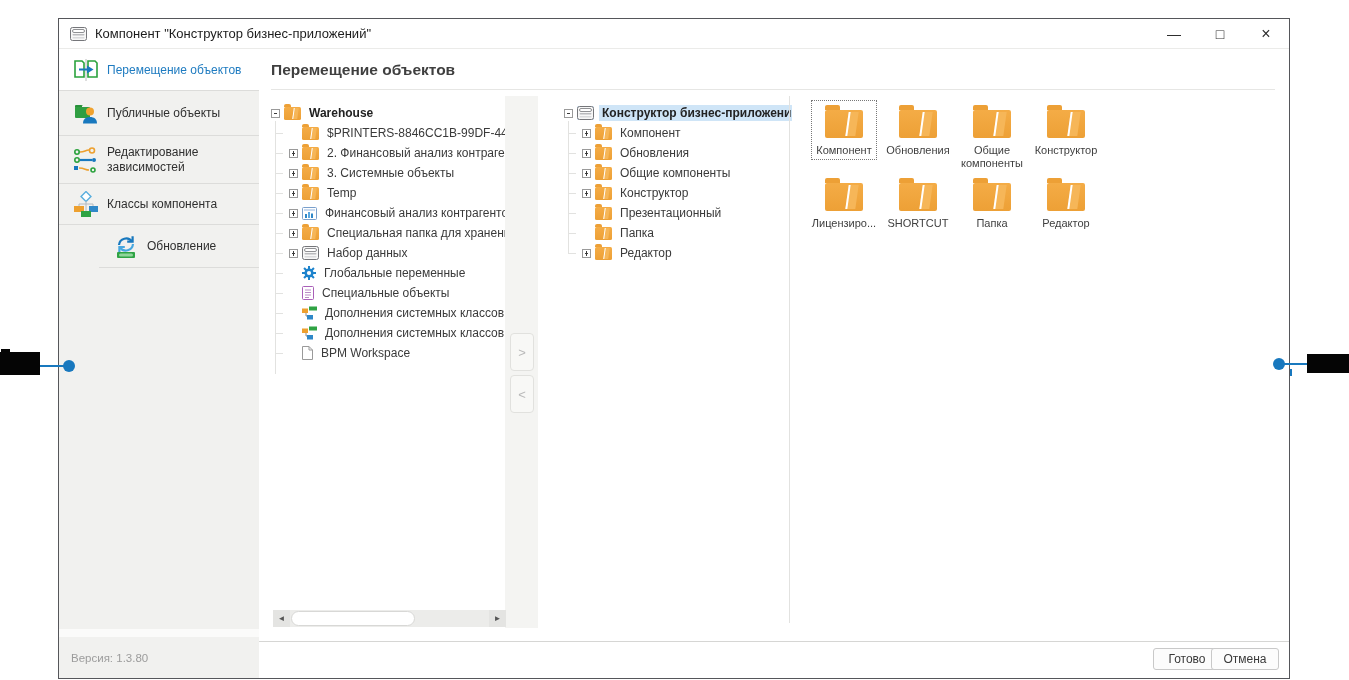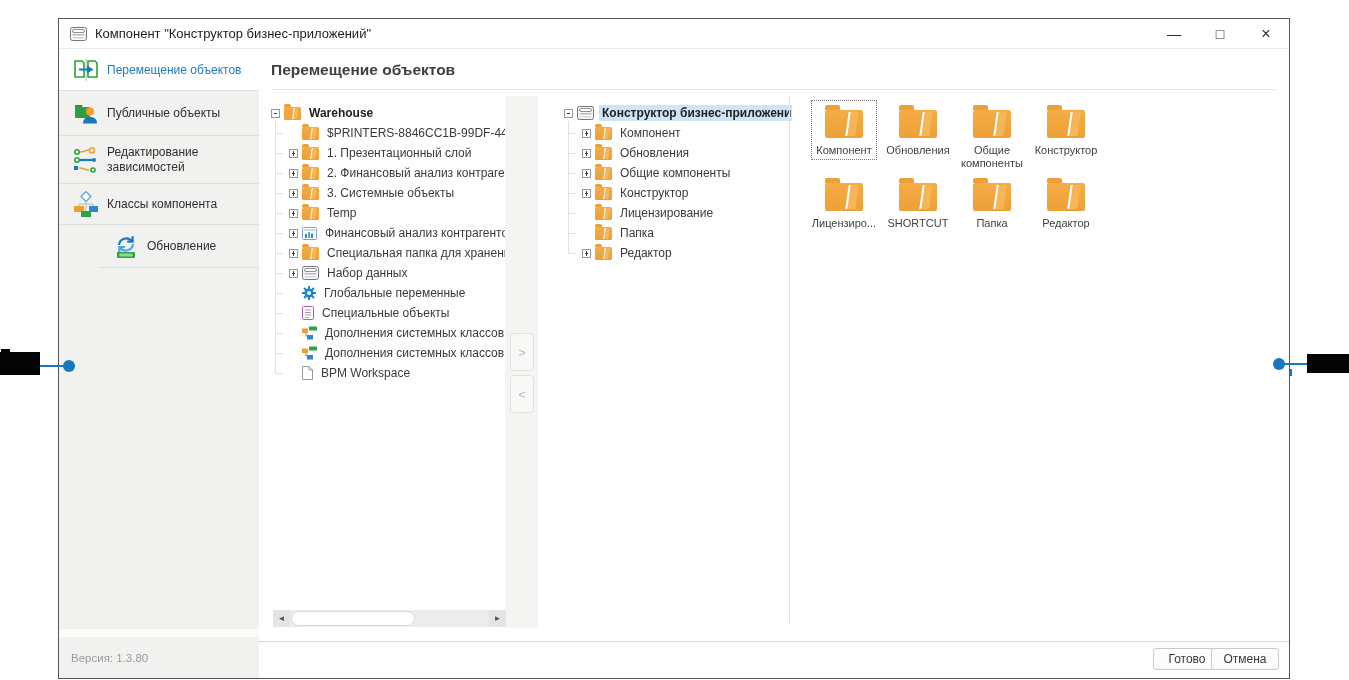--- a/index.html
+++ b/index.html
@@ -222,27 +222,20 @@
           <span class="tico">
               <span class="fold"></span>
             </span>
           <span class="tlabel">$PRINTERS-8846CC1B-99DF-446F-AF3</span>
         </div>
         <div class="trow lvl1">
           <span class="exp plus"></span>
           <span class="tico">
               <span class="fold"></span>
             </span>
-          <span class="tlabel">1. Презентационный слой</span>
-        </div>
-        <div class="trow lvl1">
-          <span class="exp plus"></span>
-          <span class="tico">
-              <span class="fold"></span>
-            </span>
           <span class="tlabel">2. Финансовый анализ контрагентов</span>
         </div>
         <div class="trow lvl1">
           <span class="exp plus"></span>
           <span class="tico">
               <span class="fold"></span>
             </span>
           <span class="tlabel">3. Системные объекты</span>
         </div>
         <div class="trow lvl1">
@@ -391,21 +384,21 @@
           <span class="tico">
               <span class="fold"></span>
             </span>
           <span class="tlabel">Конструктор</span>
         </div>
         <div class="trow lvl1">
           <span class="exp none"></span>
           <span class="tico">
               <span class="fold"></span>
             </span>
-          <span class="tlabel">Лицензирование</span>
+          <span class="tlabel">Презентационный</span>
         </div>
         <div class="trow lvl1">
           <span class="exp none"></span>
           <span class="tico">
               <span class="fold"></span>
             </span>
           <span class="tlabel">Папка</span>
         </div>
         <div class="trow lvl1">
           <span class="exp plus"></span>

